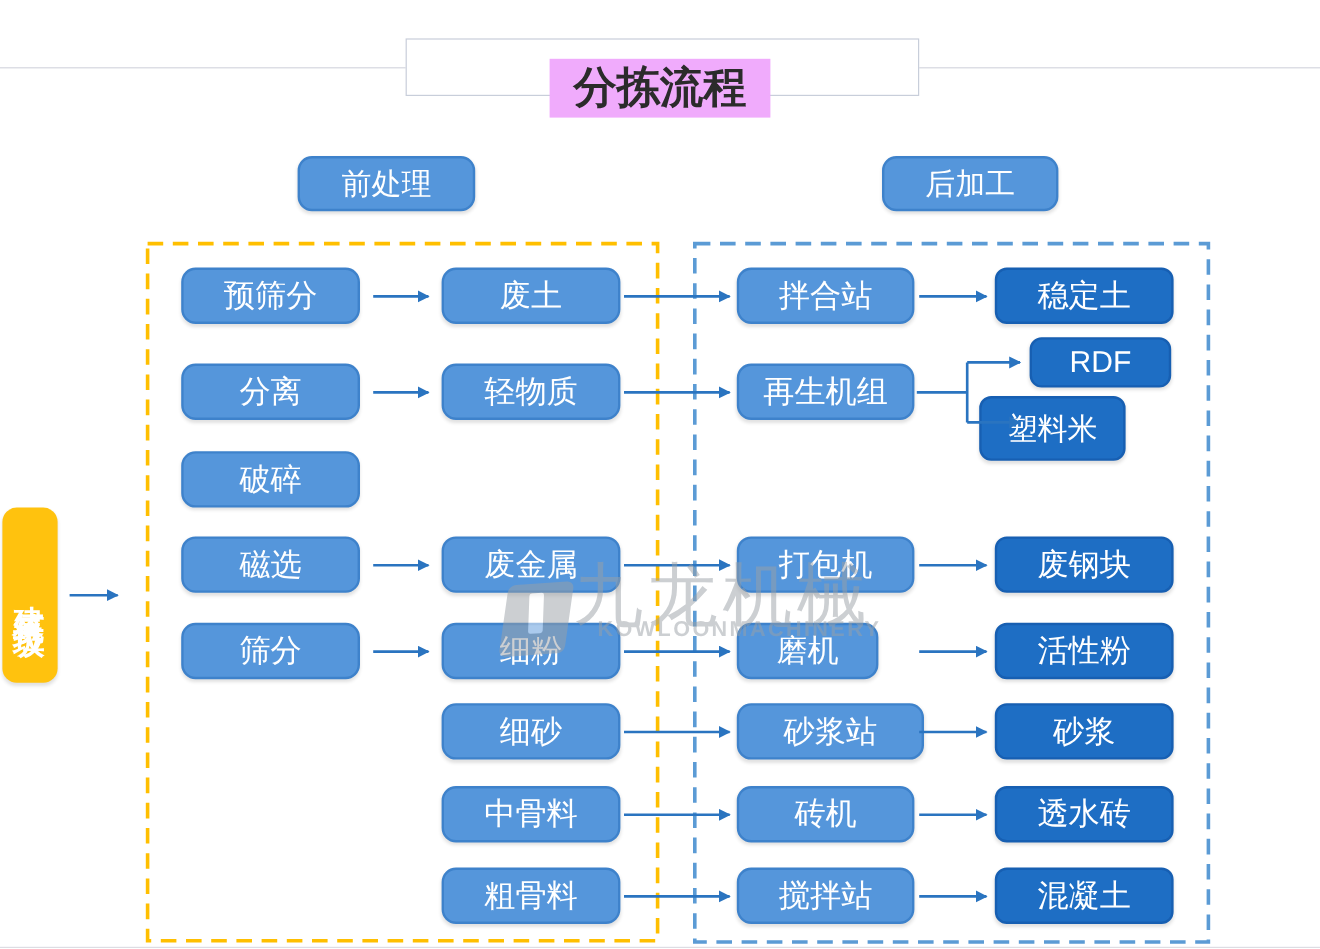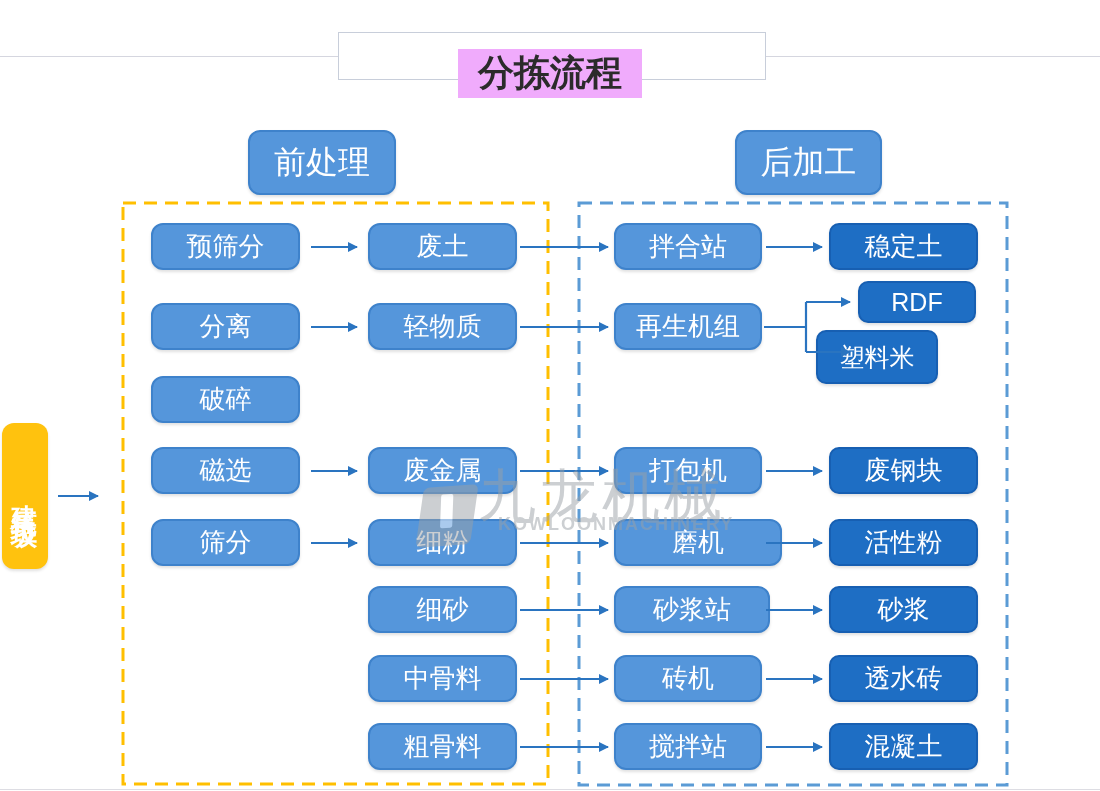--- a/index.html
+++ b/index.html
@@ -18,21 +18,21 @@
   .topline{position:absolute;left:0;top:56px;width:1100px;height:1px;background:var(--rule);}
   .bottomline{position:absolute;left:0;top:789px;width:1100px;height:1px;background:#DDDDE3;}
   .header-box{position:absolute;left:338px;top:32px;width:426px;height:46px;border:1px solid #C8CEDA;background:#fff;}
   .title{position:absolute;top:8px;left:50%;transform:translateX(-50%);background:#f0abfc;
          padding:0 20px;font-size:36px;font-weight:bold;color:var(--title-text);white-space:nowrap;z-index:3;margin-top:41px;}
   .subtitle{position:absolute;top:60px;left:50%;transform:translateX(-50%);background:#fff;
          padding:0 14px;font-size:30px;color:var(--subtitle-text);white-space:nowrap;z-index:3;letter-spacing:1px;}
 
   .badge,.node{position:absolute;display:flex;align-items:center;justify-content:center;
          color:#fff;box-sizing:border-box;white-space:nowrap;}
-  .badge{width:148px;height:65px;font-size:32px;border-radius:12px;
+  .badge{width:148px;height:46px;font-size:25px;border-radius:12px;
          background:var(--light-node);border:2px solid var(--light-node-border);
          box-shadow:0 2px 3px rgba(0,0,0,.12);}
   .node{width:149px;height:47px;font-size:26px;border-radius:12px;
          background:var(--light-node);border:2px solid var(--light-node-border);
          box-shadow:0 2px 3px rgba(0,0,0,.12);}
   .node.dark{background:var(--dark-node);border:2px solid var(--dark-node-border);border-radius:10px;}
   .node.small{font-size:25px;}
 
   .source{position:absolute;left:2px;top:423px;width:46px;height:146px;background:var(--source-yellow);
          border-radius:12px;color:#fff;font-size:26px;font-weight:bold;
@@ -116,21 +116,21 @@
   <div class="node" style="left:368px;top:303px;">轻物质</div>
   <div class="node" style="left:368px;top:447px;">废金属</div>
   <div class="node" style="left:368px;top:519px;text-align:center;">细粉</div>
   <div class="node" style="left:368px;top:586px;">细砂</div>
   <div class="node" style="left:368px;top:655px;">中骨料</div>
   <div class="node" style="left:368px;top:723px;">粗骨料</div>
 
   <div class="node" style="left:614px;top:223px;width:148px;">拌合站</div>
   <div class="node" style="left:614px;top:303px;width:148px;">再生机组</div>
   <div class="node" style="left:614px;top:447px;width:148px;">打包机</div>
-  <div class="node" style="left:614px;top:519px;width:168px;">磨机</div>
+  <div class="node" style="left:614px;top:519px;width:118px;">磨机</div>
   <div class="node" style="left:614px;top:586px;width:156px;">砂浆站</div>
   <div class="node" style="left:614px;top:655px;width:148px;">砖机</div>
   <div class="node" style="left:614px;top:723px;width:148px;">搅拌站</div>
 
   <div class="node dark" style="left:829px;top:223px;">稳定土</div>
   <div class="node dark small" style="left:858px;top:281px;width:118px;height:42px;">RDF</div>
   <div class="node dark small" style="left:816px;top:330px;width:122px;height:54px;">塑料米</div>
   <div class="node dark" style="left:829px;top:447px;">废钢块</div>
   <div class="node dark" style="left:829px;top:519px;">活性粉</div>
   <div class="node dark" style="left:829px;top:586px;">砂浆</div>

